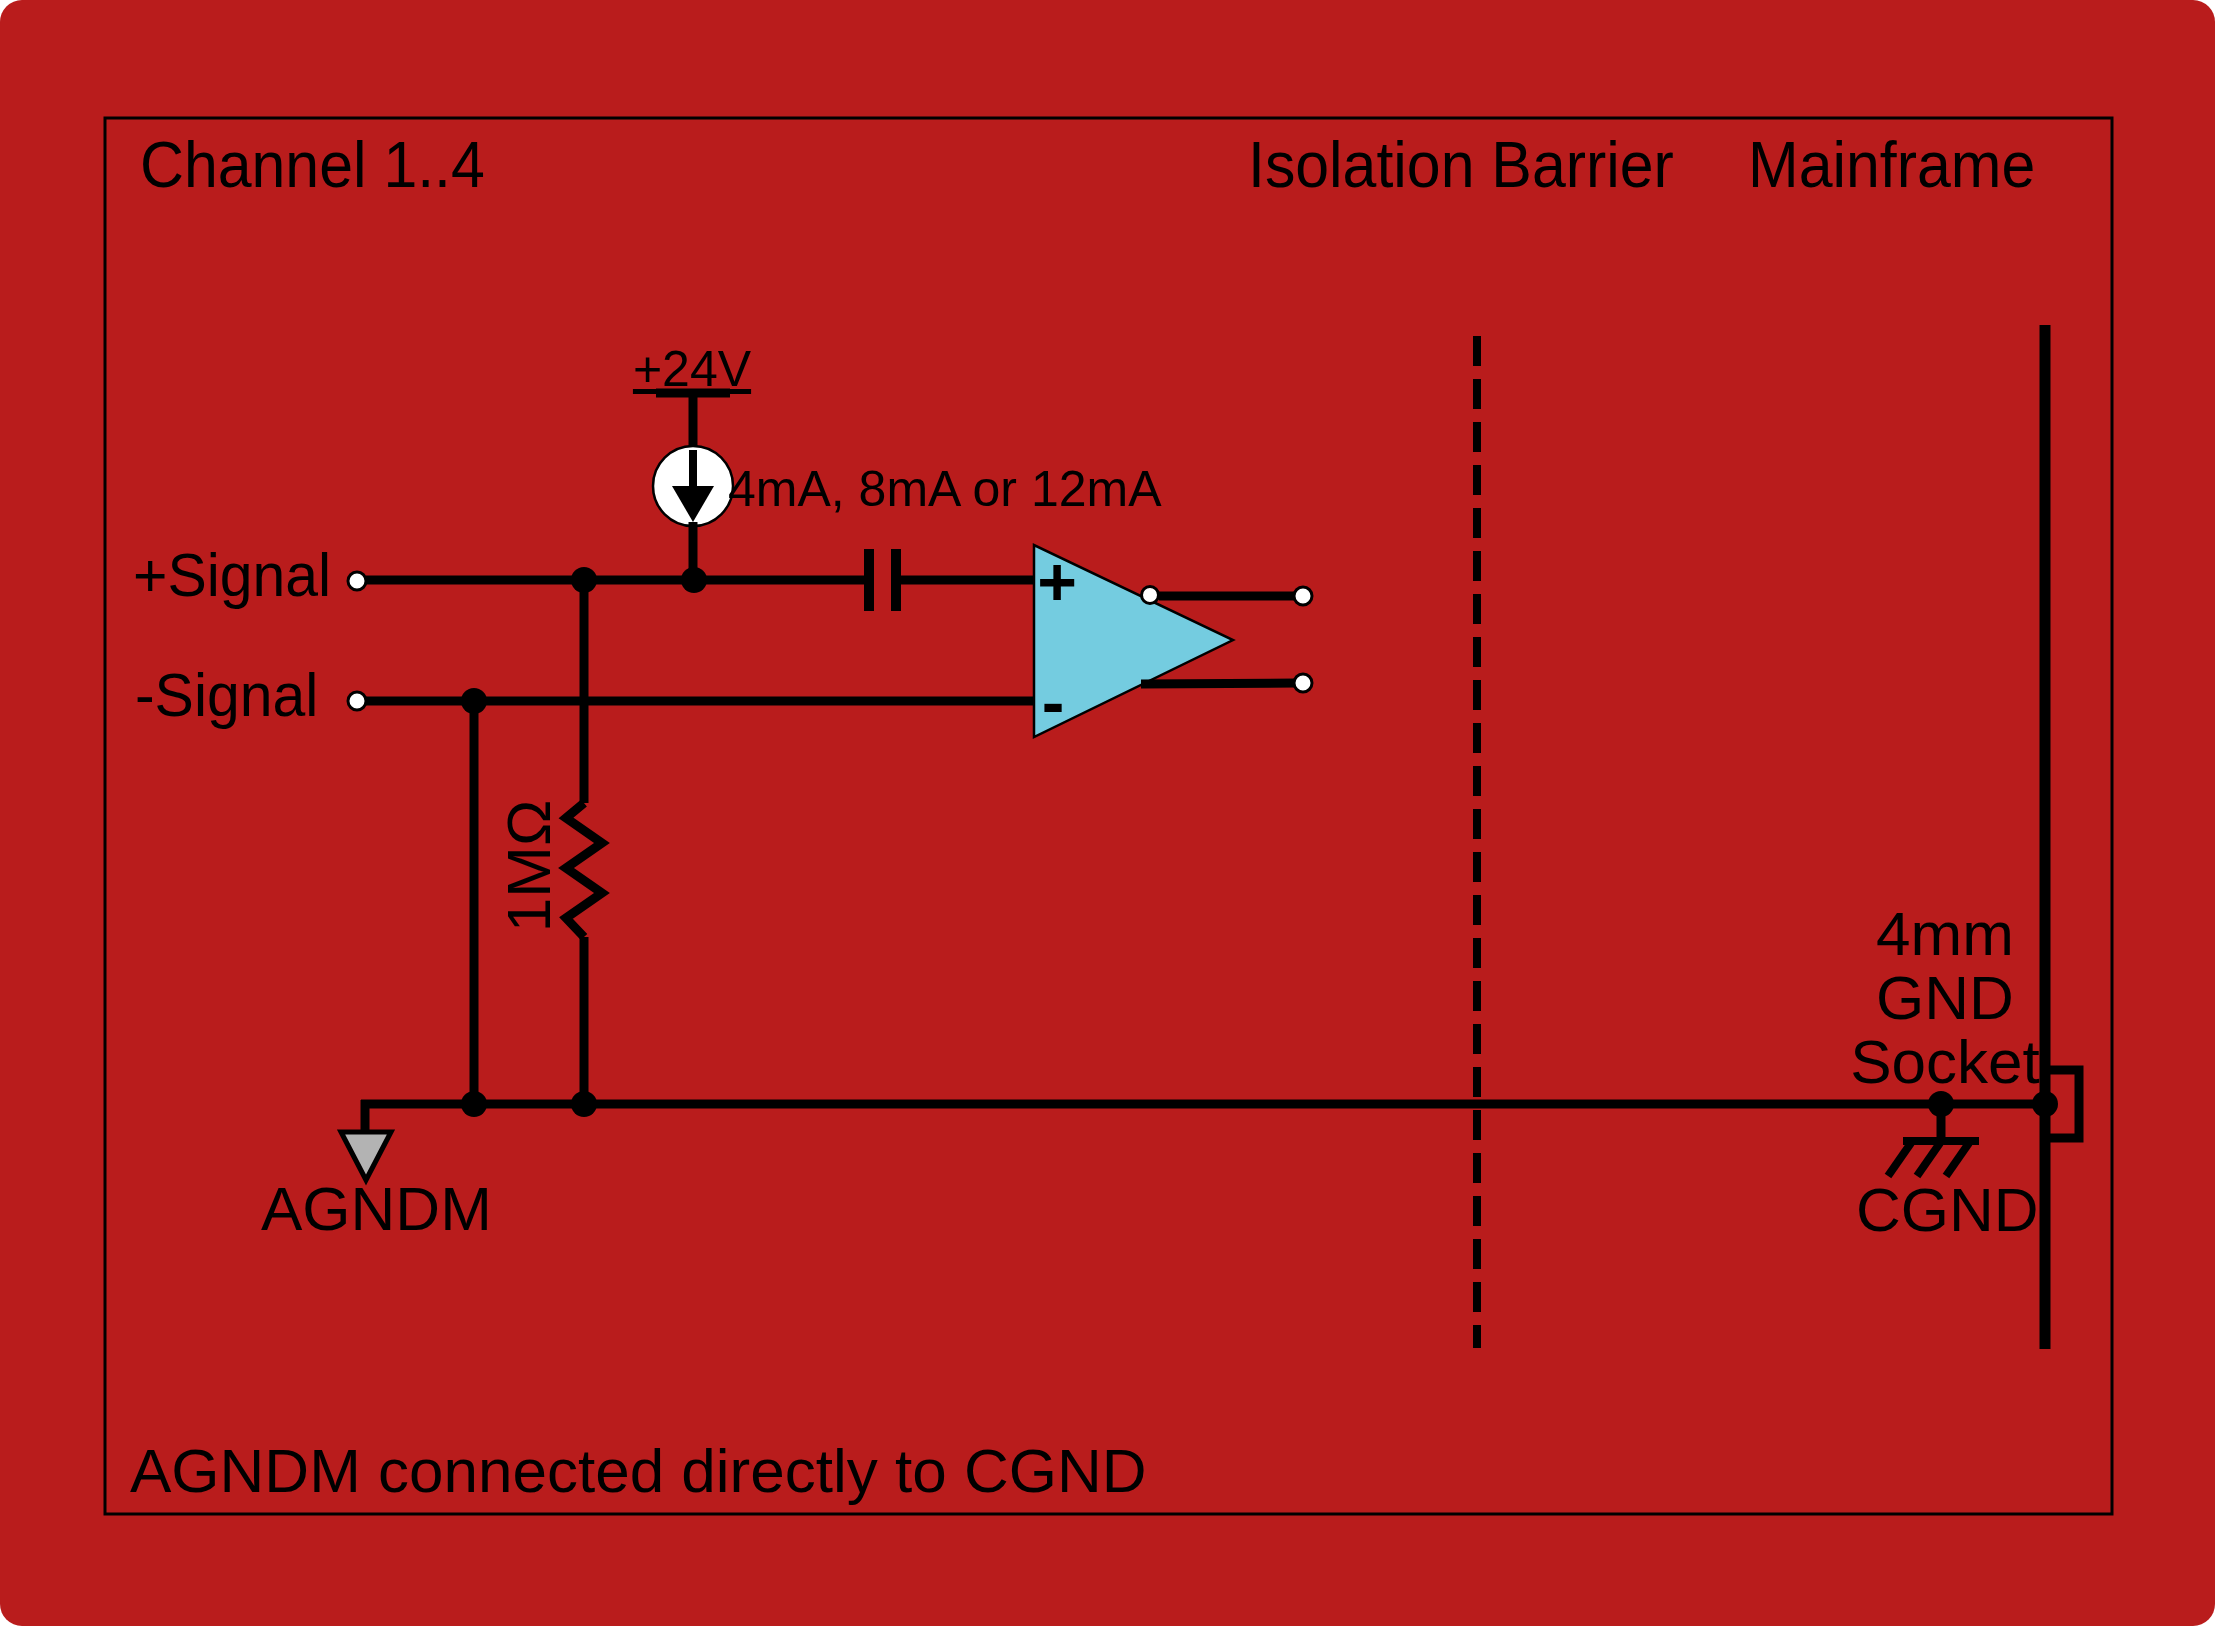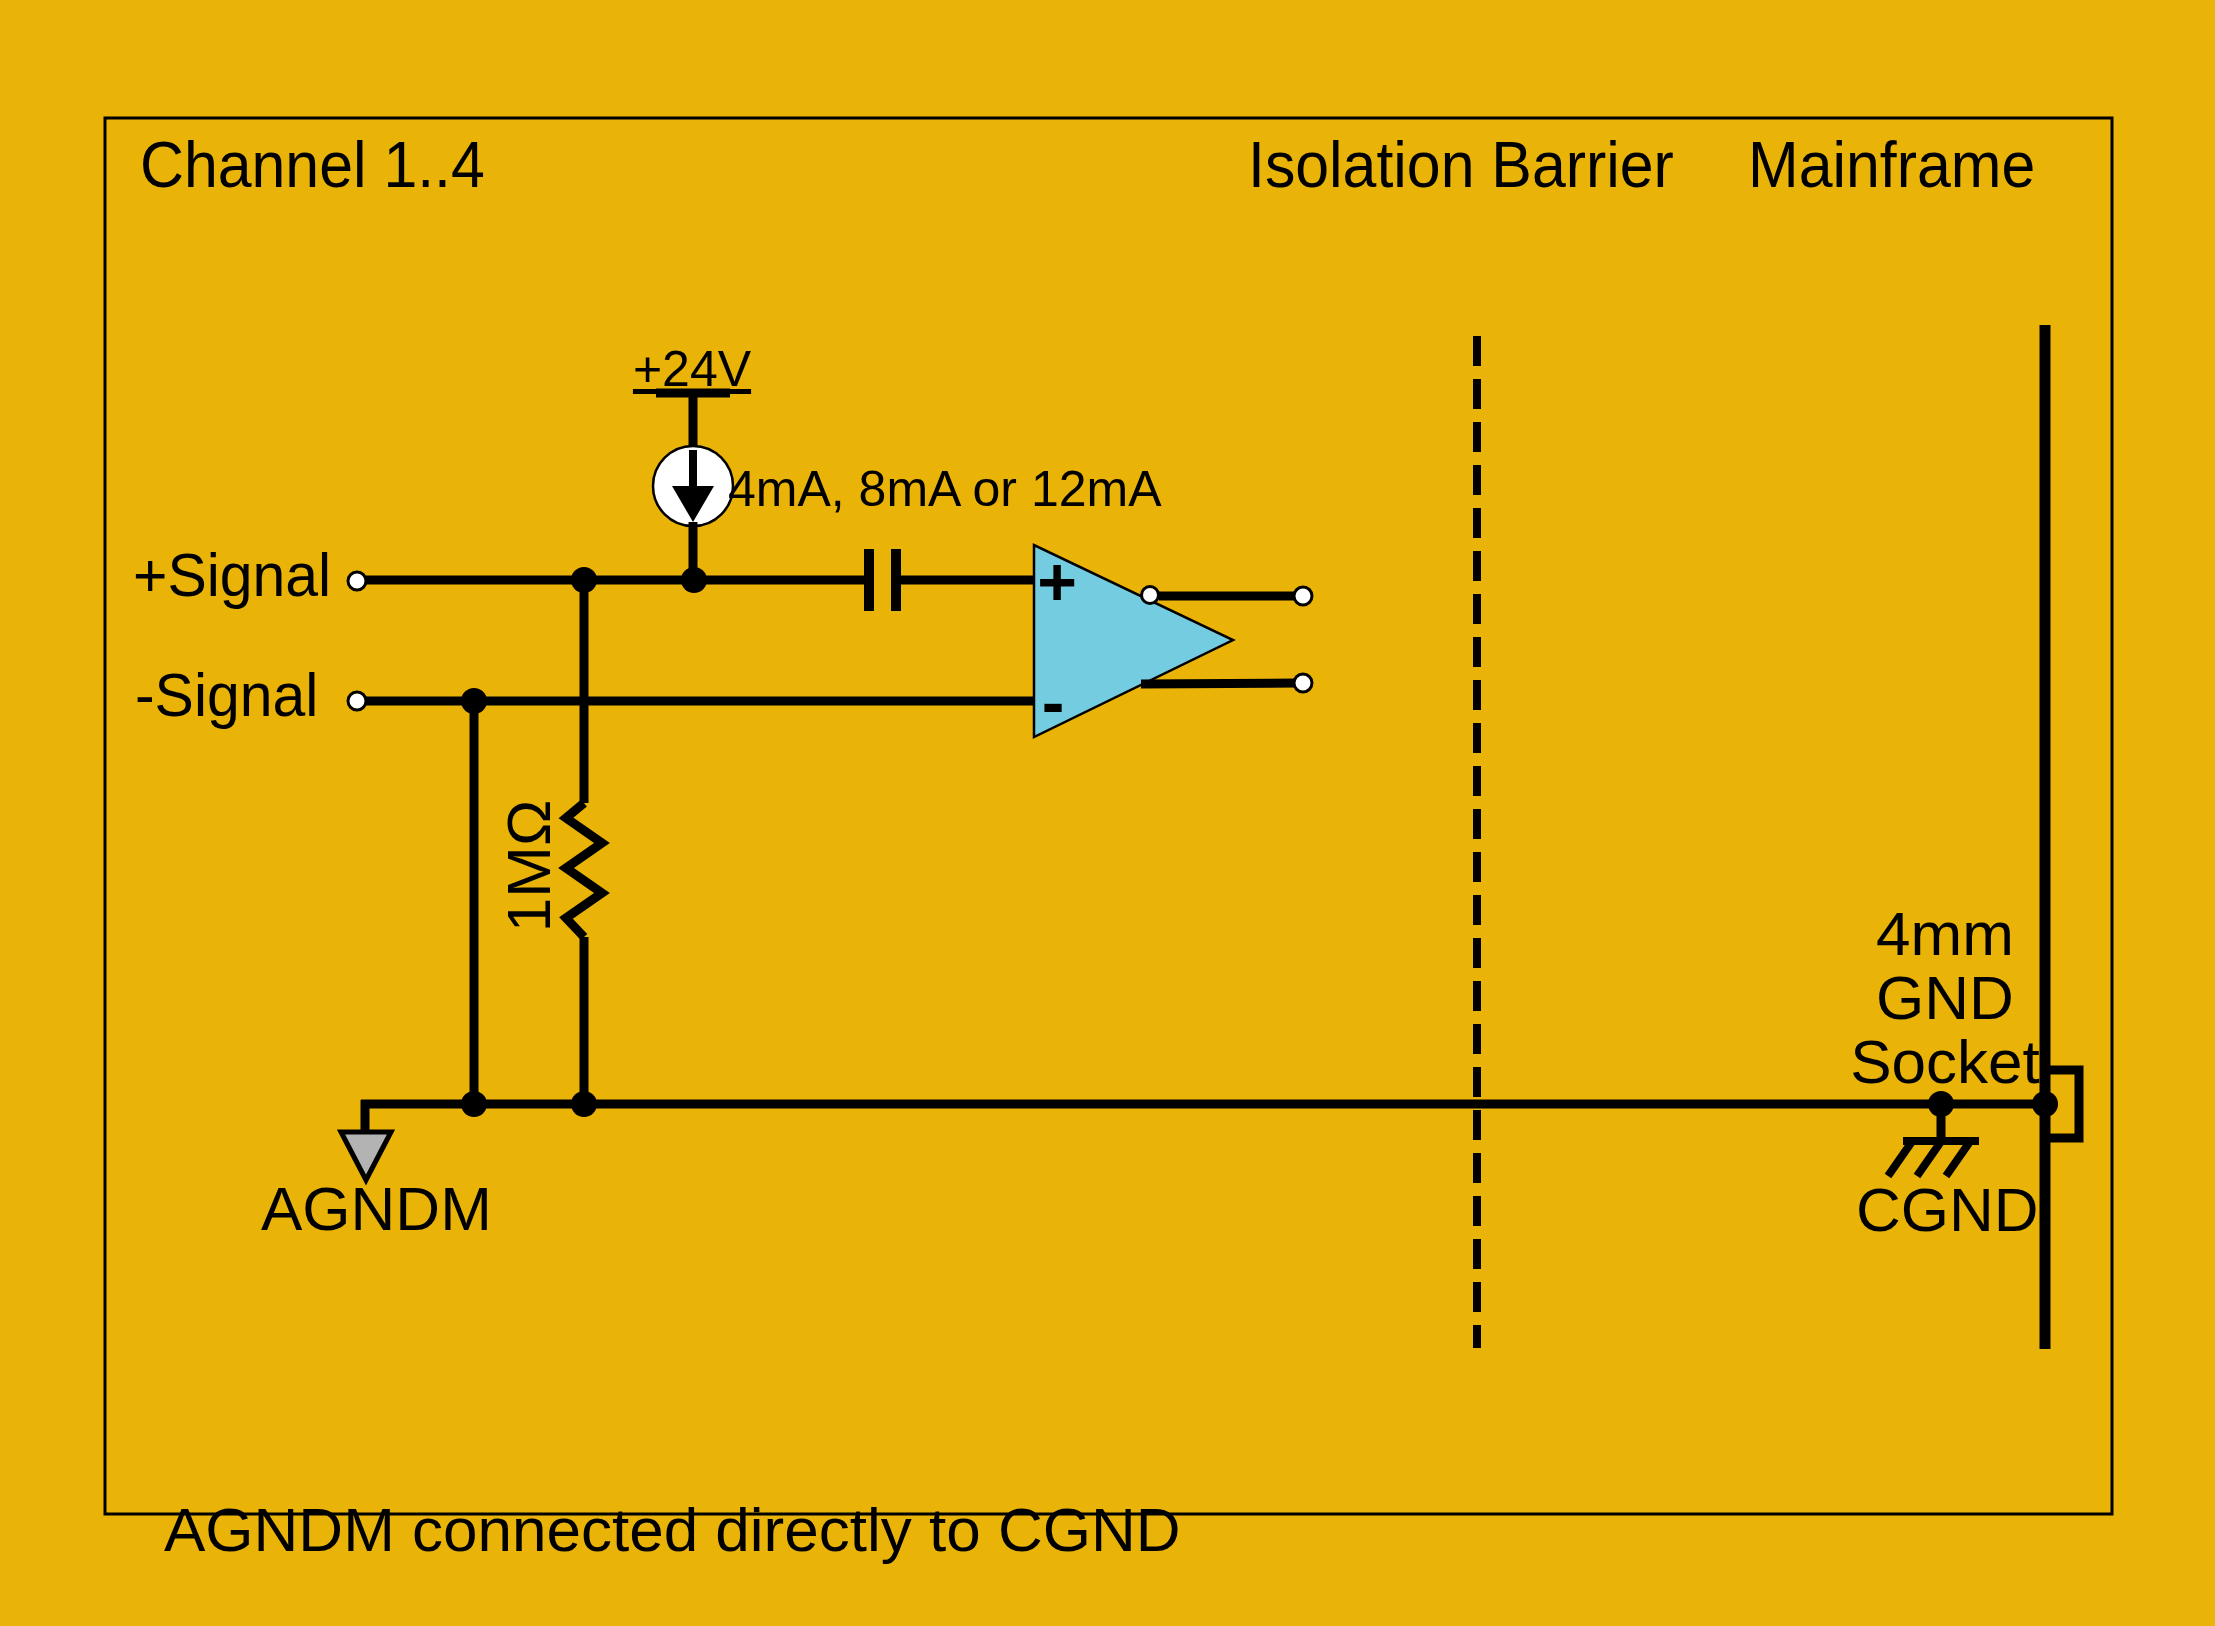--- a/index.html
+++ b/index.html
@@ -5,22 +5,23 @@
   html, body {
     margin: 0;
     padding: 0;
     background: #ffffff;
     font-family: "Liberation Sans", sans-serif;
   }
   #stage {
     position: relative;
     width: 2215px;
     height: 1626px;
-    background: #eab308;
+    background: #b91c1c;
     overflow: hidden;
+    border-radius: 22px;
   }
   #circuit-svg {
     position: absolute;
     left: 0;
     top: 0;
   }
   .lbl {
     position: absolute;
     color: #000000;
     line-height: 1;
@@ -144,15 +145,15 @@
   <div class="lbl opamp-mark" style="left:1053px; top:702px;">-</div>
 
   <div class="lbl" style="left:261px; top:1178px;">AGNDM</div>
 
   <div class="lbl socket-lbl center-x" style="left:1945px; top:902px;">4mm
 GND
 Socket</div>
 
   <div class="lbl" style="left:1856px; top:1179px;">CGND</div>
 
-  <div class="lbl" style="left:130px; top:1499px;margin-left:34px;">AGNDM connected directly to CGND</div>
+  <div class="lbl" style="left:130px; top:1440px;">AGNDM connected directly to CGND</div>
 
 </div>
 
 </body></html>

